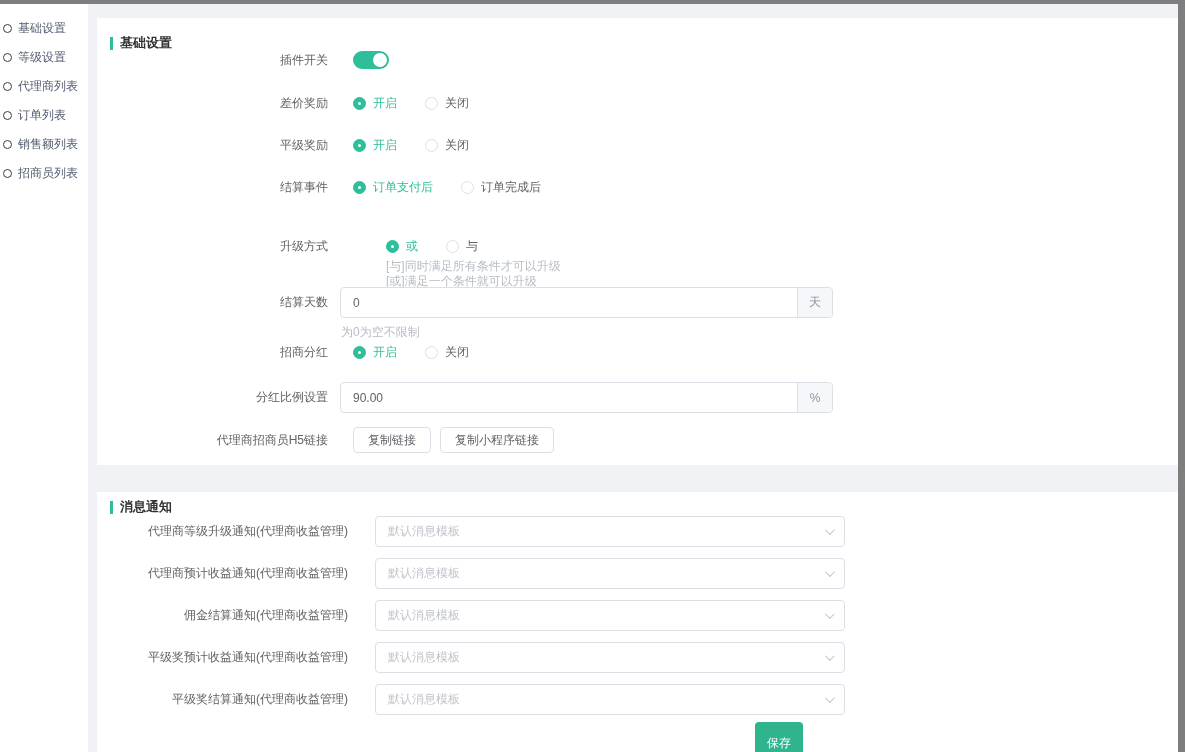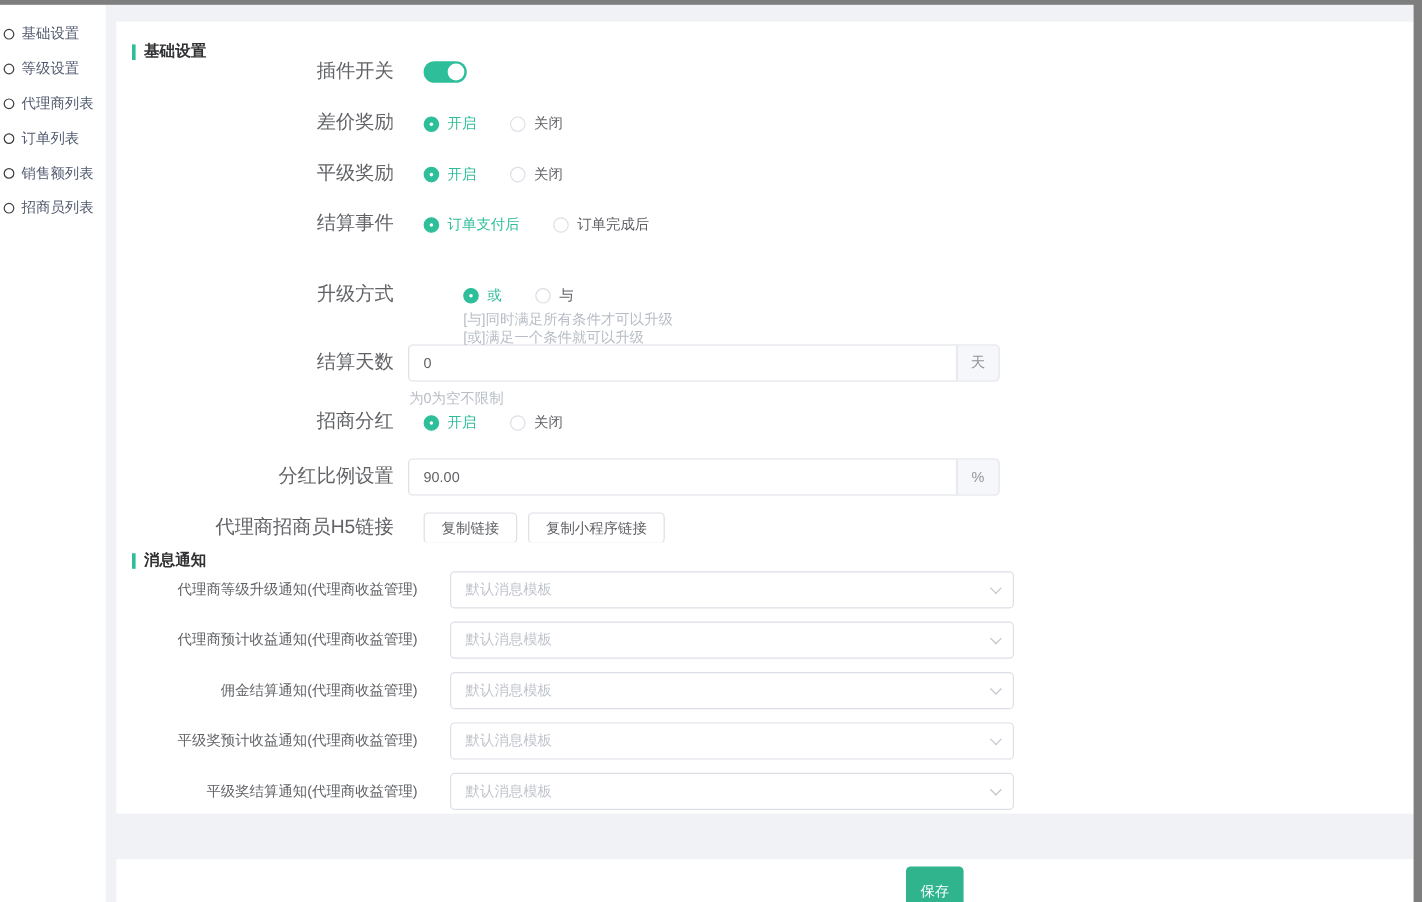--- a/index.html
+++ b/index.html
@@ -11,29 +11,29 @@
 
   
   .sidebar { position:absolute; left:0; top:4px; width:88px; height:748px; background:#fff; padding-top:10px; }
   .side-item { height:29px; display:flex; align-items:center; padding-left:3px; cursor:pointer; color:#515a6e; }
   .side-circle { width:9px; height:9px; border:1.5px solid #3c3c3c; border-radius:50%; margin-right:6px; flex:0 0 auto; background:#fff; }
   .side-label { font-size:12px; white-space:nowrap; }
 
   
   .card { position:absolute; left:97px; width:1081px; background:#fff; }
   .card1 { top:18px; height:447px; }
-  .card2 { top:452px; height:226px; }
+  .card2 { top:492px; height:226px; }
   .footerbar { position:absolute; left:97px; top:716px; width:1081px; height:36px; background:#fff; }
 
   .section-title { position:absolute; left:13px; top:16px; display:flex; align-items:center; }
   .title-bar { width:3px; height:13px; background:#2ebe9a; margin-right:7px; }
   .title-text { font-size:13px; font-weight:bold; color:#303133; }
 
   .form-row { position:absolute; left:0; display:flex; align-items:flex-start; }
-  .form-label { width:243px; text-align:right; padding-right:12px; color:#606266; font-size:16px; white-space:nowrap; }
+  .form-label { width:243px; text-align:right; padding-right:12px; color:#606266; font-size:12px; white-space:nowrap; }
   .lh16 { line-height:16px; } .lh20 { line-height:20px; } .lh31 { line-height:31px; } .lh26 { line-height:26px;padding-left:21px; }
 
   
   .toggle { width:36px; height:18px; border-radius:9px; background:#2ebe9a; position:relative; cursor:pointer; margin-left:13px; margin-top:1px; }
   .toggle-knob { position:absolute; right:2px; top:2px; width:14px; height:14px; border-radius:50%; background:#fff; }
 
   
   .radio-group { display:flex; align-items:center; margin-left:13px; }
   .radio { display:flex; align-items:center; margin-right:28px; cursor:pointer; }
   .rdot { width:13px; height:13px; border:1px solid #dcdfe6; border-radius:50%; background:#fff; position:relative; margin-right:7px; flex:0 0 auto; }

